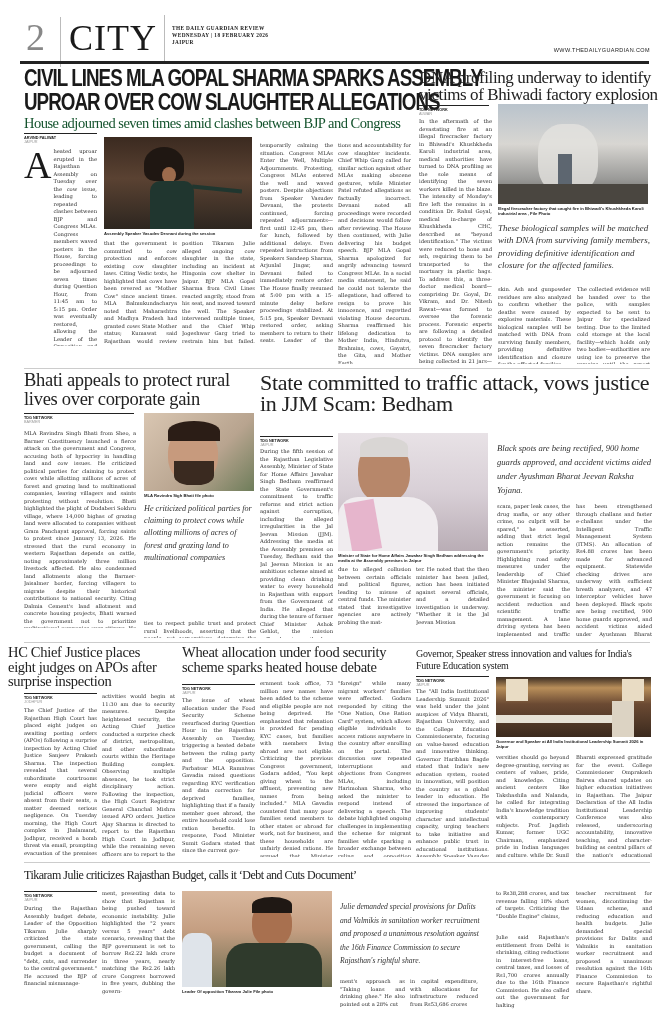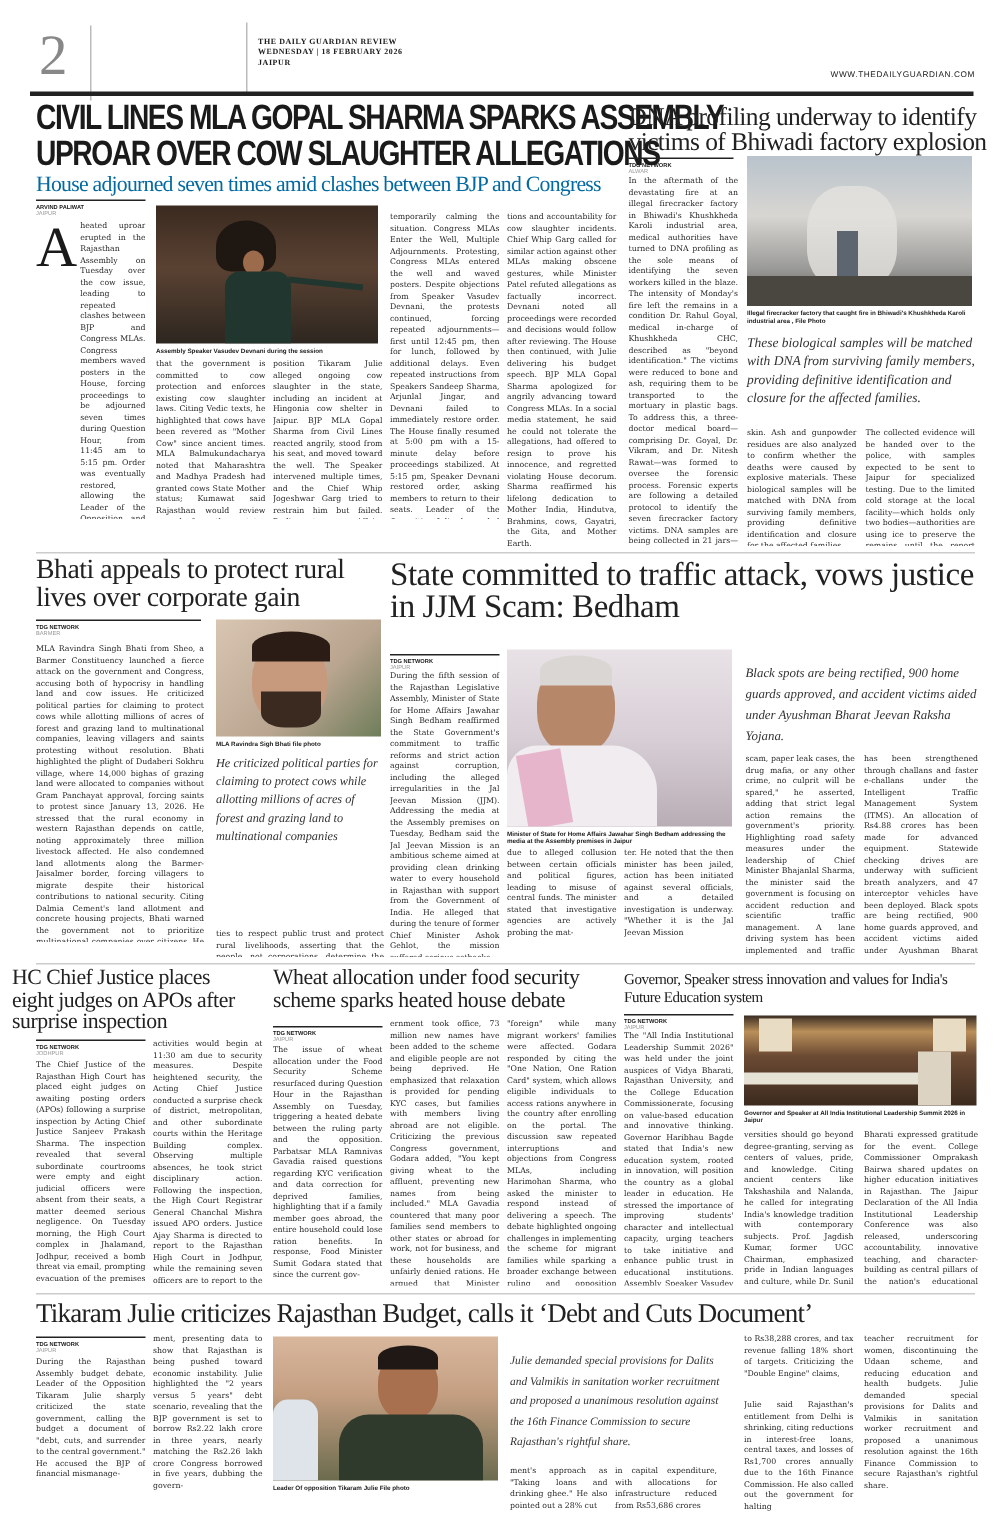--- a/index.html
+++ b/index.html
@@ -23,37 +23,38 @@
 .pull{font-family:"Liberation Serif",serif;font-style:italic;color:#333}
 .photo{overflow:hidden}
 .rule{background:#ccc;height:1px}
 </style>
 </head>
 <body>
 
 <div class="abs masthead">
   <div class="abs pno">2</div>
   <div class="abs vsep1"></div>
+  <div class="abs secname">CITY</div>
   <div class="abs vsep2"></div>
   <div class="abs paperinfo">
     <div>THE DAILY GUARDIAN REVIEW</div>
     <div>WEDNESDAY | 18 FEBRUARY 2026</div>
     <div>JAIPUR</div>
   </div>
   <div class="abs website">WWW.THEDAILYGUARDIAN.COM</div>
 </div>
 <div class="abs toprule"></div>
 
 <div class="abs" style="left:24px;top:66px;width:380px">
   <div class="hl-cond" style="font-size:23.5px;line-height:24px;white-space:nowrap;transform:scaleX(.8)">
     <div>CIVIL LINES MLA GOPAL SHARMA SPARKS ASSEMBLY</div>
     <div>UPROAR OVER COW SLAUGHTER ALLEGATIONS</div>
   </div>
 </div>
-<div class="abs hl-serif" style="left:24px;top:115px;width:380px;font-size:14.5px;line-height:16px;white-space:nowrap;color:#0369a1;letter-spacing:-.5px">House adjourned seven times amid clashes between BJP and Congress</div>
+<div class="abs hl-serif" style="left:24px;top:115px;width:380px;font-size:14.5px;line-height:16px;white-space:nowrap;color:#14532d;letter-spacing:-.5px">House adjourned seven times amid clashes between BJP and Congress</div>
 
 <div class="abs byline" style="left:24px;top:133px;width:73px">
     <div>ARVIND PALIWAT</div>
     <span>JAIPUR</span>
   </div>
 
 <div class="abs" style="left:24px;top:148px;width:73px;height:198px;overflow:hidden">
   <span style="float:left;font-family:'Liberation Serif',serif;font-size:38px;line-height:30px;margin-right:2px;margin-top:2px">A</span>
   <div class="txt" style="height:auto">heated uproar erupted in the Rajasthan Assembly on Tuesday over the cow issue, leading to repeated clashes between BJP and Congress MLAs. Congress members waved posters in the House, forcing proceedings to be adjourned seven times during Question Hour, from 11:45 am to 5:15 pm. Order was eventually restored, allowing the Leader of the Opposition and Finance Minister to deliver their budget speeches. During Question Hour, BJP MLA Balmukundacharya of Hawa Mahal raised the matter of granting cows the status of "Mother of the State." Animal Husbandry Minister Joraram Kumawat responded that no such proposal is under consideration. He emphasized</div>
 </div>
@@ -153,21 +154,21 @@
   <div class="abs" style="left:126px;top:2px;width:22px;height:22px;background:#e9dcc4"></div>
   <div class="abs" style="left:0;top:38px;width:120px;height:8px;background:#e7e2d6"></div>
   <div class="abs" style="left:116px;top:24px;width:22px;height:36px;background:#dcd3c3"></div>
 </div>
 <div class="abs cap" style="left:496px;top:739px;width:158px">Governor and Speaker at All India Institutional Leadership Summit 2026 in Jaipur</div>
 <div class="abs txt" style="left:496px;top:754px;width:73px;height:103px">versities should go beyond degree-granting, serving as centers of values, pride, and knowledge. Citing ancient centers like Takshashila and Nalanda, he called for integrating India's knowledge tradition with contemporary subjects. Prof. Jagdish Kumar, former UGC Chairman, emphasized pride in Indian languages and culture, while Dr. Sunil Jangid of Vidya</div>
 <div class="abs txt" style="left:576px;top:754px;width:76px;height:103px">Bharati expressed gratitude for the event. College Commissioner Omprakash Bairwa shared updates on higher education initiatives in Rajasthan. The Jaipur Declaration of the All India Institutional Leadership Conference was also released, underscoring accountability, innovative teaching, and character-building as central pillars of the nation's educational vision.</div>
 
 <div class="abs rule" style="left:24px;top:862px;width:626px"></div>
 
-<div class="abs hl-serif" style="left:24px;top:865px;width:640px;font-size:18px;line-height:20px;letter-spacing:-.5px;white-space:nowrap">Tikaram Julie criticizes Rajasthan Budget, calls it ‘Debt and Cuts Document’</div>
+<div class="abs hl-serif" style="left:24px;top:865px;width:640px;font-size:12px;line-height:20px;letter-spacing:-.5px;white-space:nowrap">Tikaram Julie criticizes Rajasthan Budget, calls it ‘Debt and Cuts Document’</div>
 <div class="abs byline" style="left:24px;top:891px;width:73px">
     <div>TDG NETWORK</div>
     <span>JAIPUR</span>
   </div>
 <div class="abs txt" style="left:24px;top:905px;width:73px;height:119px">During the Rajasthan Assembly budget debate, Leader of the Opposition Tikaram Julie sharply criticized the state government, calling the budget a document of "debt, cuts, and surrender to the central government." He accused the BJP of financial mismanage-</div>
 <div class="abs txt" style="left:102px;top:890px;width:73px;height:134px">ment, presenting data to show that Rajasthan is being pushed toward economic instability. Julie highlighted the "2 years versus 5 years" debt scenario, revealing that the BJP government is set to borrow Rs2.22 lakh crore in three years, nearly matching the Rs2.26 lakh crore Congress borrowed in five years, dubbing the govern-</div>
 <div class="abs photo" style="left:182px;top:891px;width:150px;height:96px;background:linear-gradient(180deg,#d8b79d 0%,#c59f82 40%,#6b6b4e 100%)">
   <div class="abs" style="left:70px;top:10px;width:40px;height:46px;border-radius:45%;background:#a8704f"></div>
   <div class="abs" style="left:70px;top:6px;width:40px;height:16px;border-radius:50% 50% 0 0;background:#1f1814"></div>
   <div class="abs" style="left:44px;top:52px;width:96px;height:44px;border-radius:20px 20px 0 0;background:#2f3a2c"></div>

